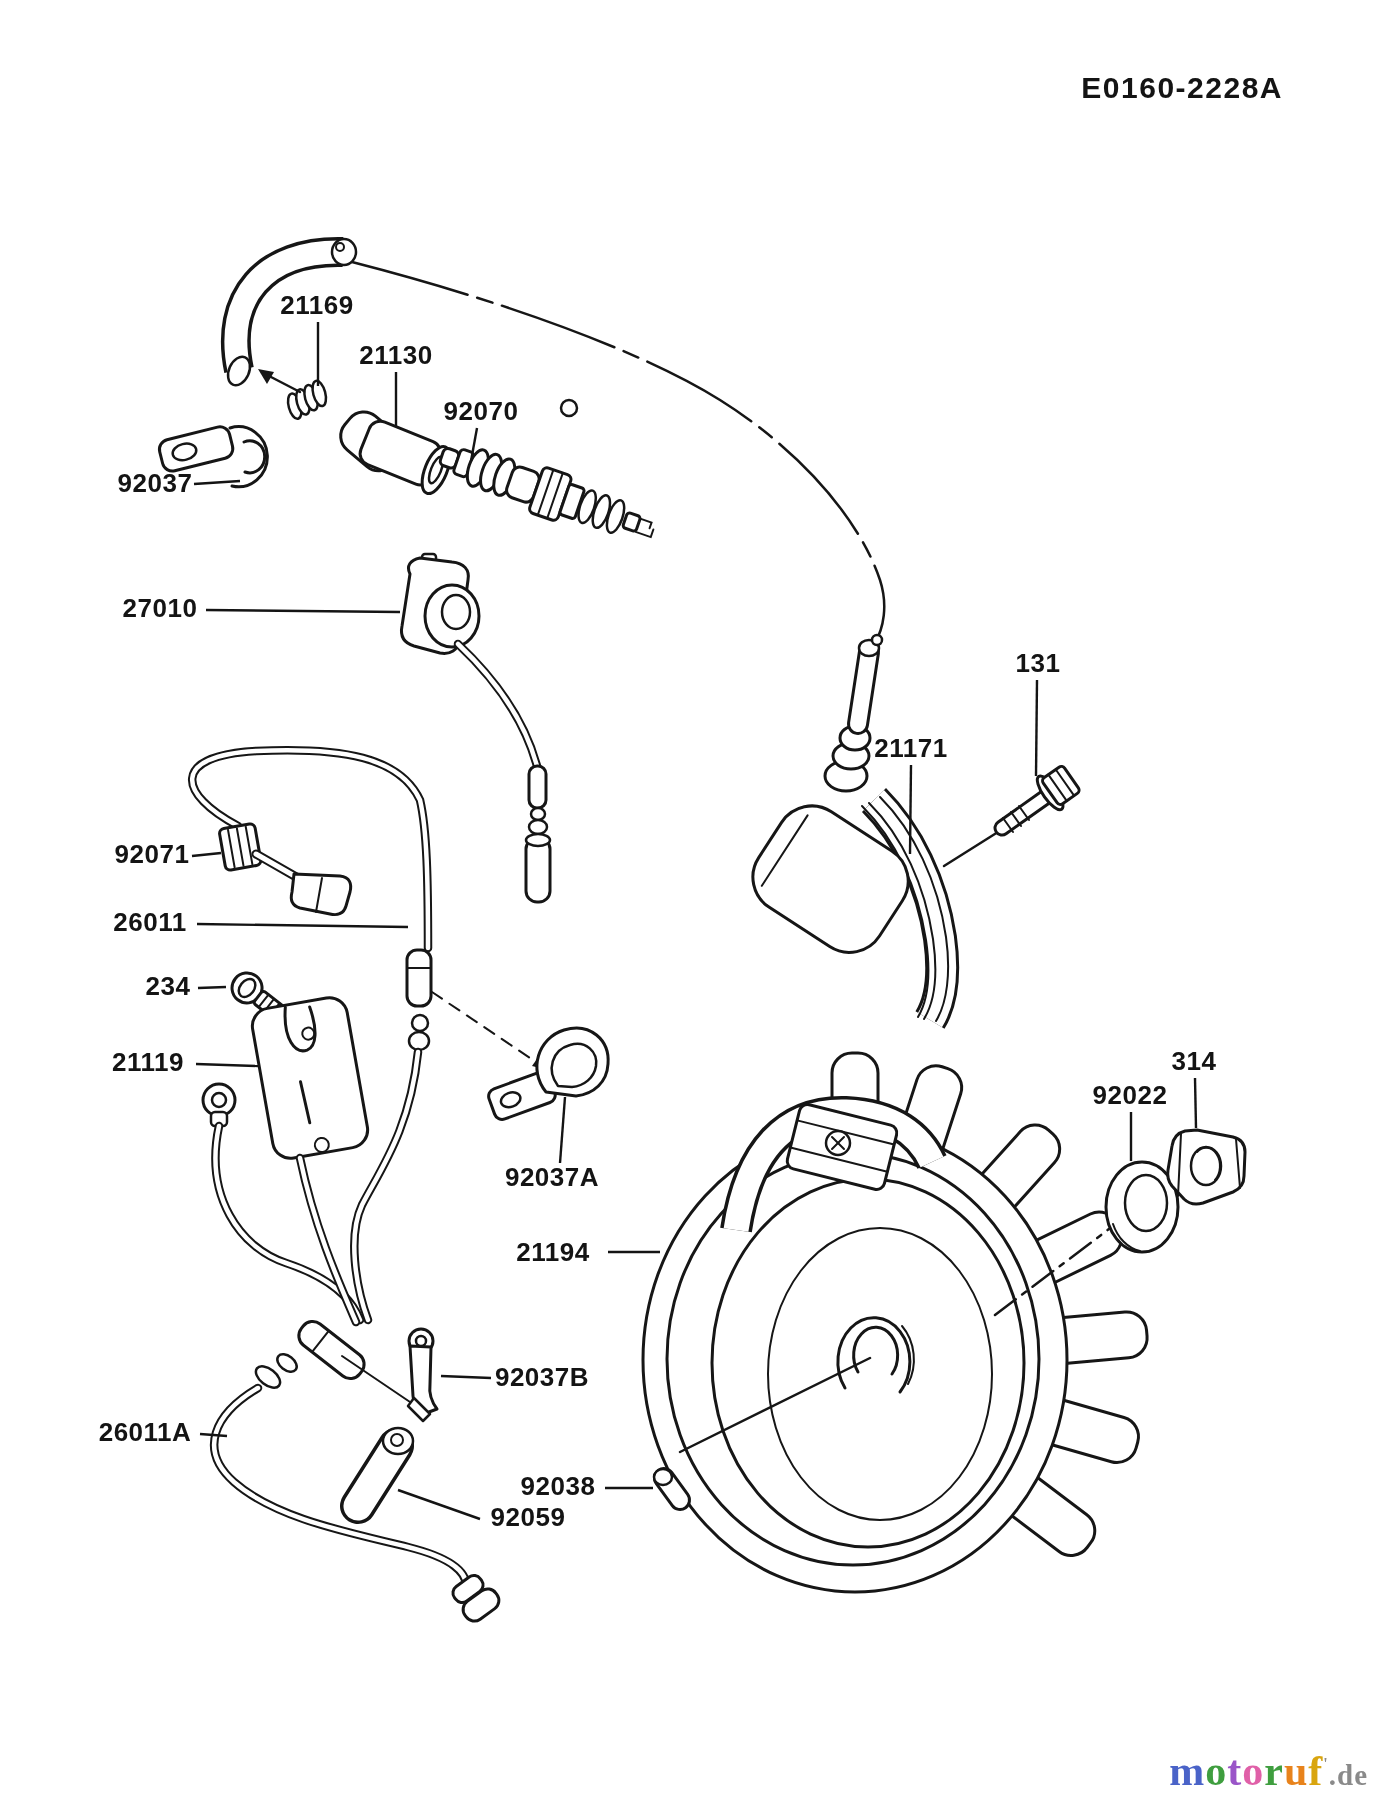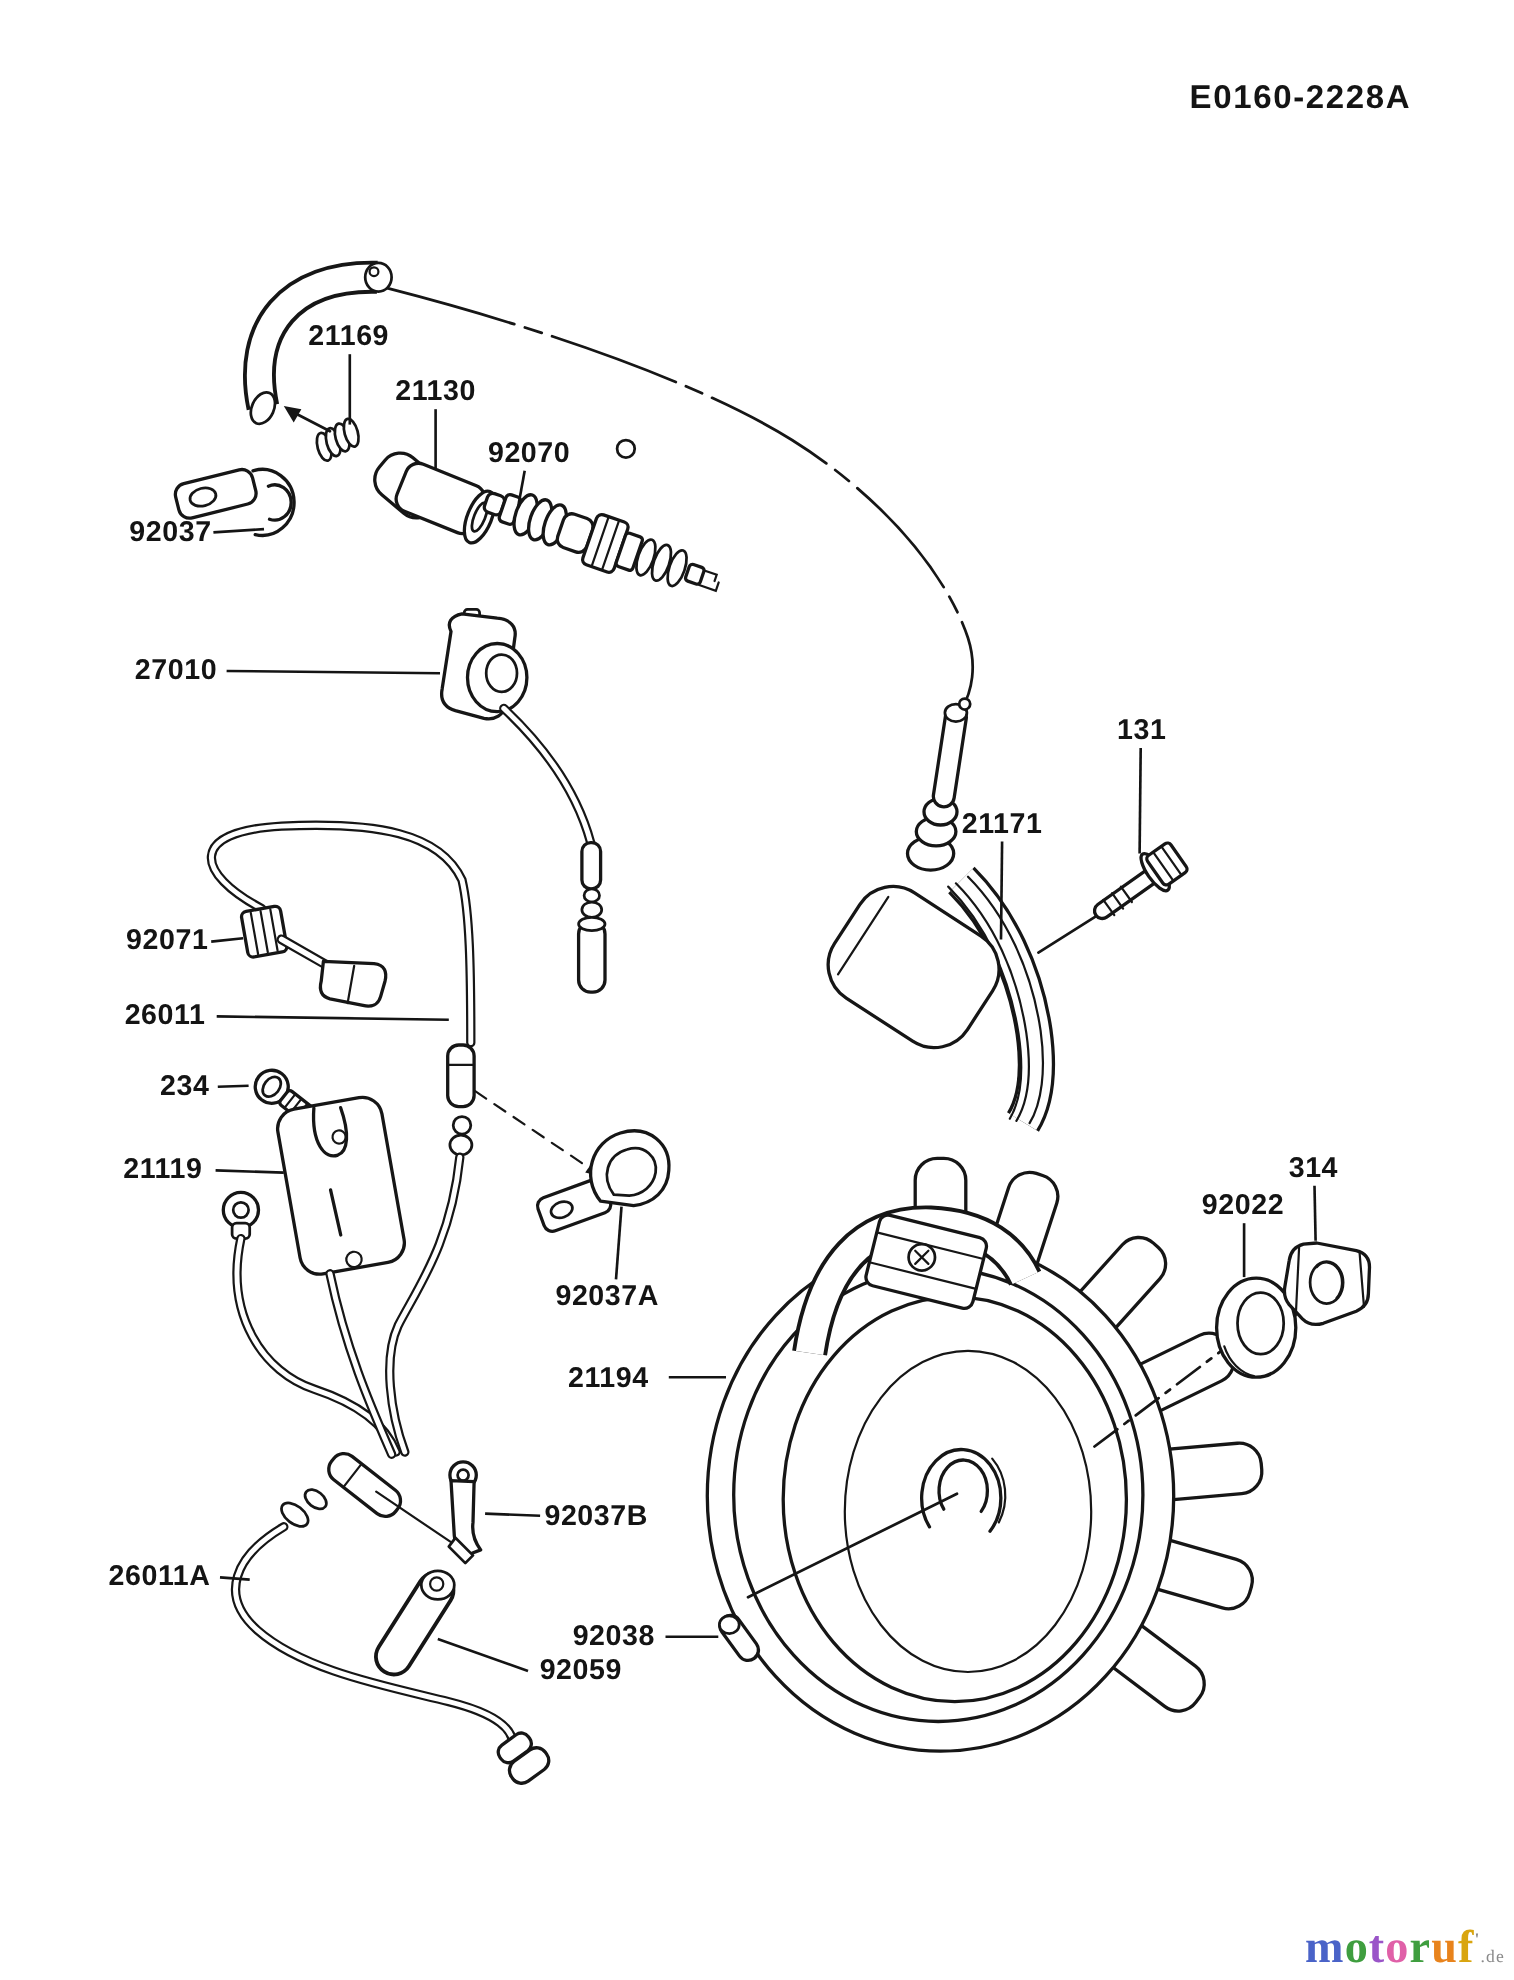--- a/index.html
+++ b/index.html
@@ -34,21 +34,21 @@
   .dashdot   { stroke-dasharray:26 8 5 8; }
   .dashsm    { stroke-dasharray:12 9; }
 
   .plabel { font:bold 26px "Liberation Sans", sans-serif; fill:#141414; letter-spacing:0.5px; }
   .leader { fill:none; stroke:#141414; stroke-width:2.4; }
   .docnum { font:bold 30px "Liberation Sans", sans-serif; fill:#141414; letter-spacing:1.5px; }
 
   .logo { position:absolute; right:8px; bottom:8px;
           font-family:"Liberation Serif", serif; font-weight:bold;
           font-size:42px; letter-spacing:1px; line-height:1; }
-  .logo .de  { font-size:16px; font-weight:normal; }
+  .logo .de  { font-size:29px; font-weight:bold; }
   .logo .sup { font-size:16px; vertical-align:16px; }
 </style>
 </head>
 <body>
 
 <div id="stage" style="background: rgb(255, 255, 255);">
 <svg width="1376" height="1800" viewBox="0 0 1376 1800">
 
   <path d="M 352,262 C 500,300 640,350 720,400 C 800,450 860,520 880,580 C 888,605 884,628 874,645" class="thin2 dashroute"></path>
 

